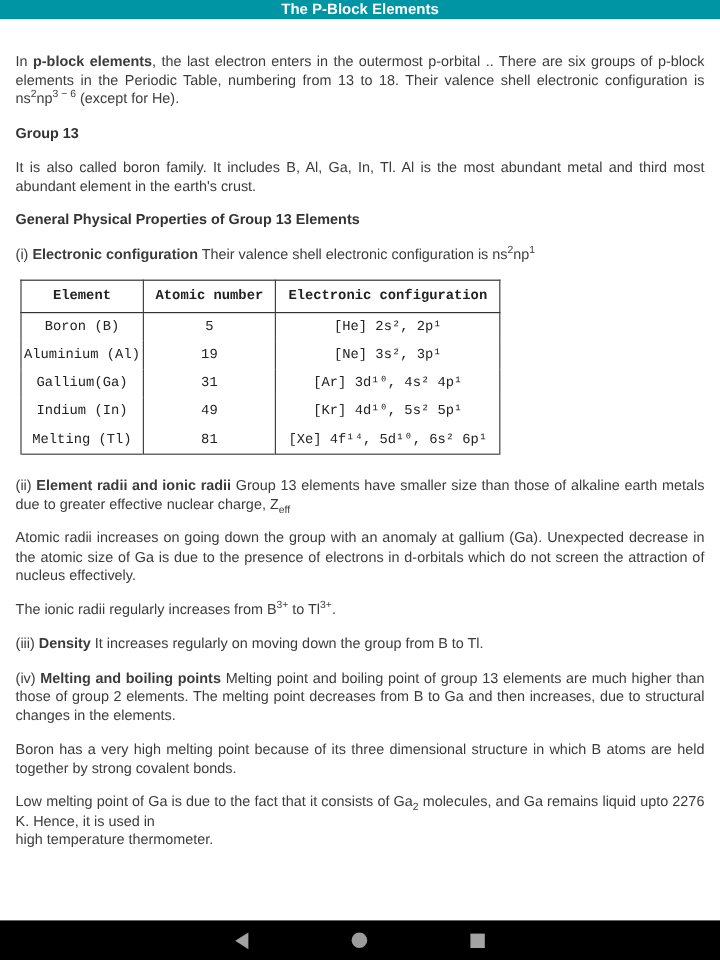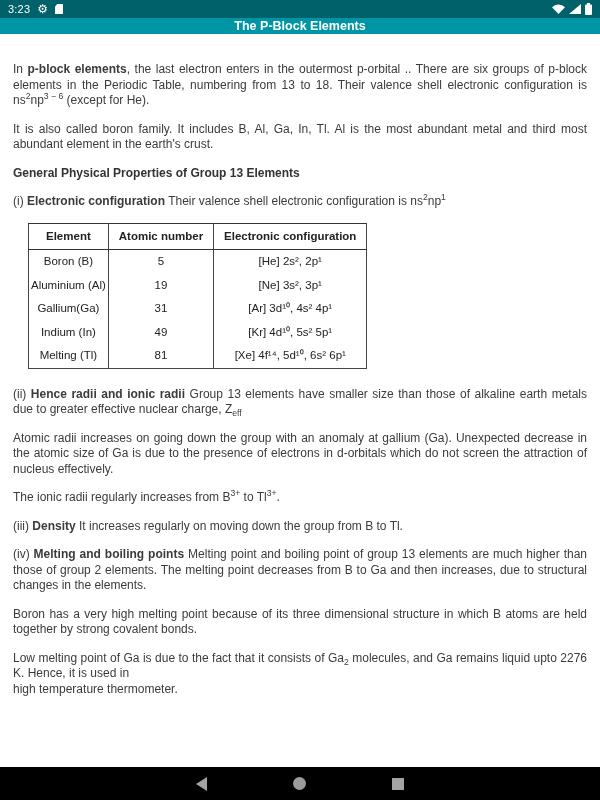--- a/index.html
+++ b/index.html
@@ -34,22 +34,22 @@
     padding:28px 13px 0 13px;
     color:#3b3b3b; font-size:12px; line-height:15.5px;
     height:720px; overflow:hidden;
   }
   .content p { margin:0 0 13px 0; text-align:justify; }
   .content .h { font-weight:bold; color:#333; margin:0 0 13px 0; }
   .b { font-weight:bold; }
   sup, sub { font-size:0.72em; line-height:0; }
   
   .el-table {
-    border-collapse:collapse; margin:6px 0 18px 15px;
-    font-family:Liberation Sans, sans-serif; font-size:11.5px; color:#222;
+    border-collapse:collapse; margin:6px 0 18px 4px;
+    font-family:Liberation Mono, monospace; font-size:11.5px; color:#222;
     border:1px solid #444;
   }
   .el-table th, .el-table td {
     border-left:1px solid #444; border-right:1px solid #444;
     padding:4px 2px; white-space:nowrap;
   }
   .el-table thead th {
     border-bottom:1px solid #333; border-top:1px solid #333;
     font-weight:bold; padding:5px 10px; text-align:center;
   }
@@ -67,47 +67,30 @@
     border-right:11px solid #a3a3a3;
   }
   .home-shape { width:13px; height:13px; border-radius:50%; background:#9c9c9c; }
   .recents-shape { width:12px; height:12px; background:#a3a3a3; }
 </style>
 </head>
 <body>
 
 <div class="screen">
 
-  <div class="status-bar">
-    <span class="status-time">3:23</span>
-    <span class="gear-glyph">⚙</span>
-    <span class="sim-shape"></span>
-    <span class="sb-spacer"></span>
-    <span class="sb-right">
-      <svg width="13" height="10" viewBox="0 0 13 10">
-        <path d="M6.5 10 L0 3.2 A9 9 0 0 1 13 3.2 Z" fill="#ffffff"></path>
-      </svg>
-      <svg width="12" height="10" viewBox="0 0 12 10">
-        <path d="M12 0 L12 10 L0 10 Z" fill="#ffffff"></path>
-      </svg>
-      <svg width="7" height="12" viewBox="0 0 7 12">
-        <rect x="2" y="0" width="3" height="2" fill="#ffffff"></rect>
-        <rect x="0" y="1.5" width="7" height="10.5" rx="1" fill="#ffffff"></rect>
-      </svg>
-    </span>
-  </div>
 
   <div class="app-bar">
     <span class="app-title">The P-Block Elements</span>
   </div>
 
   <div class="content">
 
     <p><span>In </span><span class="b">p-block elements</span><span>, the last electron enters in the outermost p-orbital .. There are six groups of p-block elements in the Periodic Table, numbering from 13 to 18. Their valence shell electronic configuration is ns</span><sup>2</sup><span>np</span><sup>3 − 6</sup><span> (except for He).</span></p>
 
+    <div class="h">Group 13</div>
 
     <p><span>It is also called boron family. It includes B, Al, Ga, In, Tl. Al is the most abundant metal and third most abundant element in the earth's crust.</span></p>
 
     <div class="h">General Physical Properties of Group 13 Elements</div>
 
     <p><span>(i) </span><span class="b">Electronic configuration</span><span> Their valence shell electronic configuration is ns</span><sup>2</sup><span>np</span><sup>1</sup></p>
 
     <table class="el-table">
       <thead>
         <tr>
@@ -138,21 +121,21 @@
           <td class="l">[Kr] 4d¹⁰, 5s² 5p¹</td>
         </tr>
         <tr>
           <td class="c">Melting (Tl)</td>
           <td class="c">81</td>
           <td class="l">[Xe] 4f¹⁴, 5d¹⁰, 6s² 6p¹</td>
         </tr>
       </tbody>
     </table>
 
-    <p><span>(ii) </span><span class="b">Hence radii and ionic radii</span><span> Group 13 elements have smaller size than those of alkaline earth metals due to greater effective nuclear charge, Z</span><sub>eff</sub></p>
+    <p><span>(ii) </span><span class="b">Element radii and ionic radii</span><span> Group 13 elements have smaller size than those of alkaline earth metals due to greater effective nuclear charge, Z</span><sub>eff</sub></p>
     <p><span>Atomic radii increases on going down the group with an anomaly at gallium (Ga). Unexpected decrease in the atomic size of Ga is due to the presence of electrons in d-orbitals which do not screen the attraction of nucleus effectively.</span></p>
     <p><span>The ionic radii regularly increases from B</span><sup>3+</sup><span> to Tl</span><sup>3+</sup><span>.</span></p>
     <p><span>(iii) </span><span class="b">Density</span><span> It increases regularly on moving down the group from B to Tl.</span></p>
     <p><span>(iv) </span><span class="b">Melting and boiling points</span><span> Melting point and boiling point of group 13 elements are much higher than those of group 2 elements. The melting point decreases from B to Ga and then increases, due to structural changes in the elements.</span></p>
     <p><span>Boron has a very high melting point because of its three dimensional structure in which B atoms are held together by strong covalent bonds.</span></p>
     <p><span>Low melting point of Ga is due to the fact that it consists of Ga</span><sub>2</sub><span> molecules, and Ga remains liquid upto 2276 K. Hence, it is used in</span><br><span>high temperature thermometer.</span></p>
 
   </div>
 
   <div class="nav-bar">

